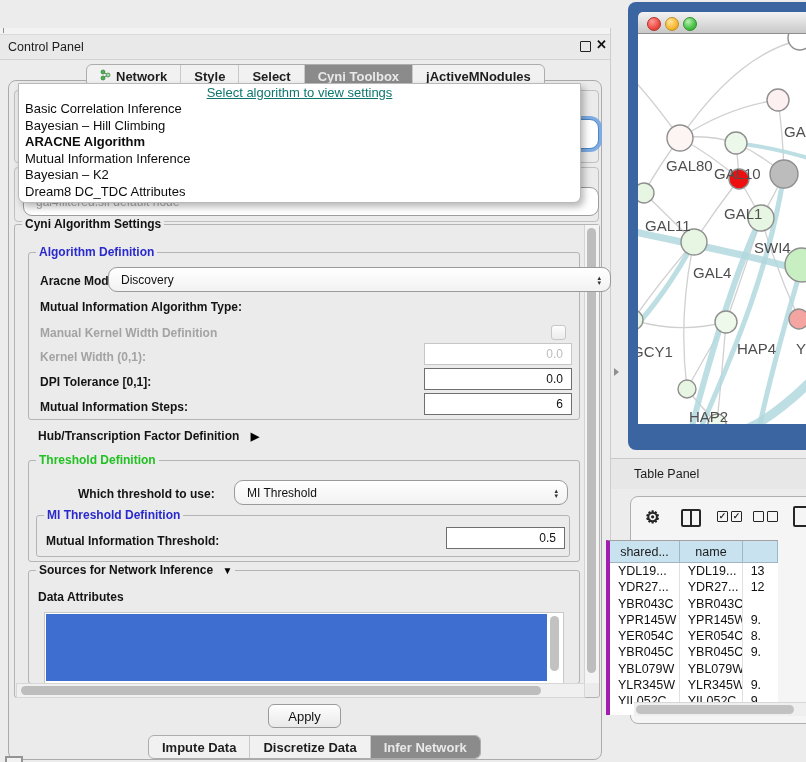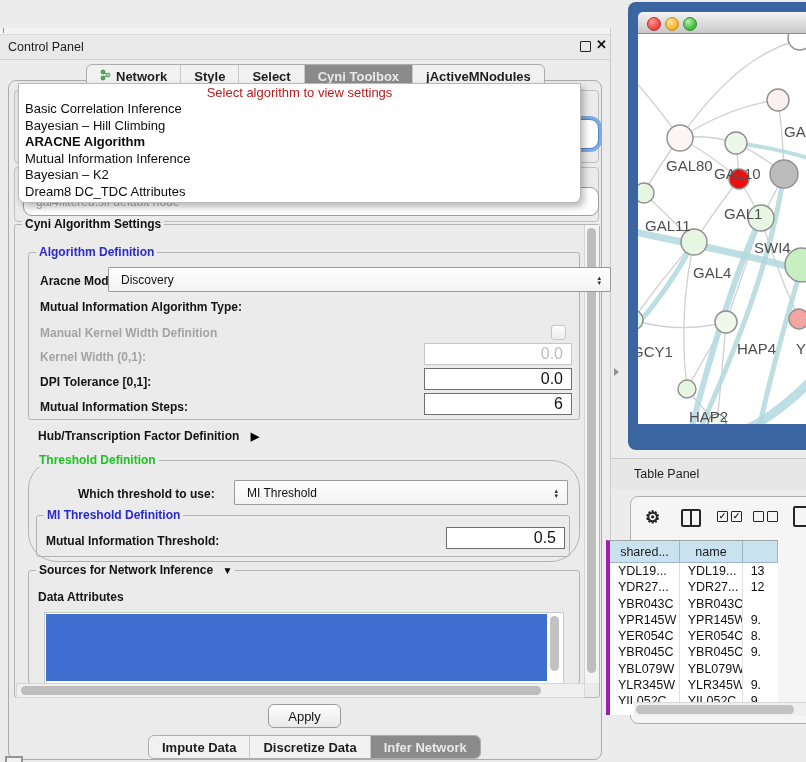--- a/index.html
+++ b/index.html
@@ -23,35 +23,35 @@
   
   #panel{position:absolute;left:8px;top:52px;width:592px;height:678px;border:1px solid #ababab;border-radius:8px;background:#ebebeb;}
   
   .ghostbox{position:absolute;border:1px solid #c0c0c0;border-radius:4px;background:#ebebeb;z-index:1;}
   .ghostcombo{position:absolute;background:#fff;border:1px solid #9d9d9d;border-radius:9px;font-size:12px;color:#a9a9a9;
               display:flex;align-items:center;padding:0 12px;}
   .focusring{box-shadow:0 0 0 3px #7dabe2;border-color:#4c84c8;}
   
   #dropdown{position:absolute;left:18px;top:55px;width:561px;height:118px;background:#fff;border:1px solid #b9b9b9;
             border-radius:0 0 7px 7px;box-shadow:3px 4px 7px rgba(0,0,0,.28);z-index:6;}
-  #dd-placeholder{height:17px;line-height:17px;text-align:center;color:#b91c1c;font-size:13px;}
+  #dd-placeholder{height:17px;line-height:17px;text-align:center;color:#0f766e;font-size:13px;text-decoration:underline;}
   .dd-item{height:16.6px;line-height:16.6px;padding-left:6px;font-size:13px;color:#0c0c0c;white-space:nowrap;}
   .dd-item.sel{font-weight:700;}
   
   .grp{position:absolute;border:1px solid #b4b4b4;border-radius:3px;z-index:1;}
   .grp>.legend{position:absolute;top:-8px;left:7px;background:#ebebeb;padding:0 3px;font-size:12px;font-weight:700;color:#111;white-space:nowrap;}
   .legend.blue{color:#2929cc;}
   .legend.green{color:#21c121;}
   .lbl{position:absolute;font-size:12px;font-weight:700;color:#141414;white-space:nowrap;z-index:2;}
   .lbl.dis{color:#a3a3a3;}
-  .combo{position:absolute;background:linear-gradient(#ffffff,#f2f2f2);border:1px solid #9a9a9a;border-radius:1px;
+  .combo{position:absolute;background:linear-gradient(#ffffff,#f2f2f2);border:1px solid #9a9a9a;border-radius:9px;
          font-size:12px;color:#111;display:flex;align-items:center;padding:0 24px 0 12px;z-index:2;}
   .combo .arr{position:absolute;right:9px;top:50%;transform:translateY(-50%);display:flex;flex-direction:column;
               font-size:7px;line-height:5.5px;color:#333;}
-  .tfield{position:absolute;background:#fff;border:1px solid #6f6f6f;font-size:16px;color:#111;
+  .tfield{position:absolute;background:#fff;border:1px solid #6f6f6f;font-size:12px;color:#111;
           display:flex;align-items:center;justify-content:flex-end;padding:0 8px;z-index:2;}
   .tfield.dis{border-color:#c6c6c6;color:#bdbdbd;}
   .checkbox{position:absolute;width:13px;height:13px;border:1px solid #c7c7c7;border-radius:3px;
             background:linear-gradient(#fdfdfd,#ececec);z-index:2;}
   .tri{display:inline-block;font-size:11px;color:#000;}
   
   #attr-box{position:absolute;left:44px;top:584px;width:518px;height:70px;background:#fff;border:1px solid #c9c9c9;z-index:2;overflow:hidden;}
   #attr-sel{position:absolute;left:1px;top:1px;width:501px;height:67px;background:#3e6fd0;}
   .attr-item{height:16.7px;line-height:16.7px;padding-left:6px;font-size:12px;color:#fff;white-space:nowrap;}
   #attr-vscroll{position:absolute;left:505px;top:3px;width:9px;height:55px;background:#c2c2c2;border-radius:5px;}
@@ -190,21 +190,21 @@
     <span class="lbl" style="left:40px;top:372px;">Mutual Information Steps:</span>
     <div class="tfield" style="left:424px;top:365px;width:130px;height:20px;">
       <span>6</span>
     </div>
 
     <span class="lbl" style="left:38px;top:401px;">
       <span>Hub/Transcription Factor Definition</span>
       <span class="tri" style="margin-left:8px;">▶</span>
     </span>
 
-    <div class="grp" style="left:28px;top:432px;width:550px;height:100px;border-radius:29px;">
+    <div class="grp" style="left:28px;top:432px;width:550px;height:100px;">
       <span class="legend green">Threshold Definition</span>
     </div>
     <span class="lbl" style="left:78px;top:459px;">Which threshold to use:</span>
     <div class="combo" style="left:234px;top:452px;width:296px;height:23px;">
       <span>MI Threshold</span>
       <span class="arr">
           <span>▴</span>
           <span>▾</span>
         </span>
     </div>

